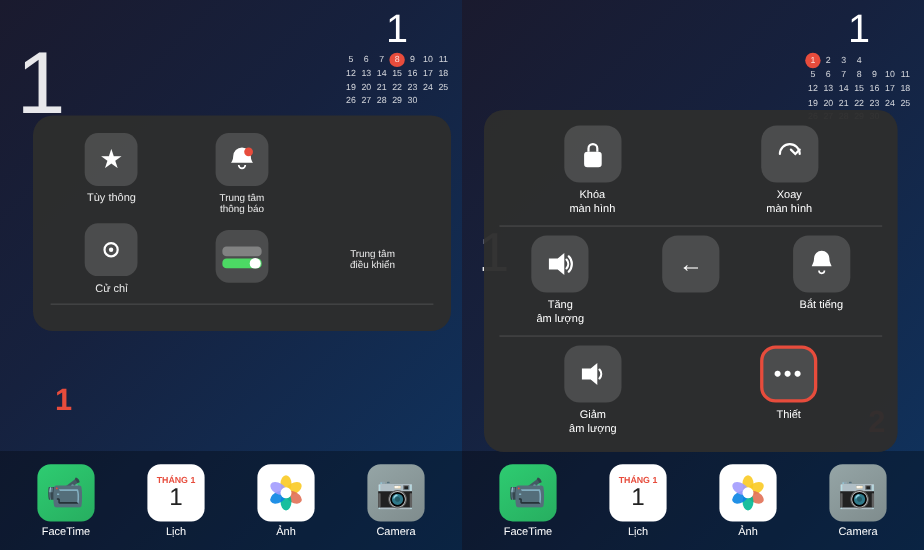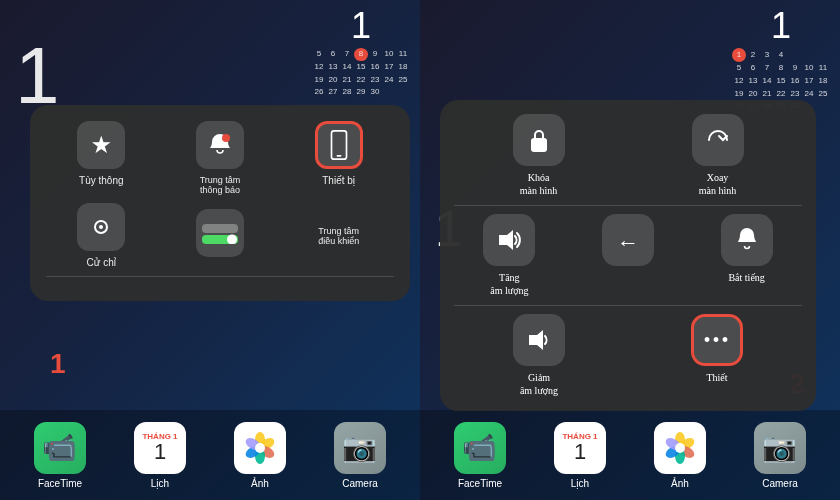--- a/index.html
+++ b/index.html
@@ -142,21 +142,20 @@
     
     .context-menu-right {
       position: absolute;
       top: 100px;
       left: 20px;
       right: 24px;
       background: rgba(45, 45, 45, 0.97);
       border-radius: 18px;
       padding: 14px;
       z-index: 10;
-      font-family: Liberation Serif, serif;
     }
 
     .right-grid {
       display: grid;
       grid-template-columns: 1fr 1fr;
       gap: 10px;
     }
 
     .right-menu-item {
       display: flex;
@@ -254,29 +253,20 @@
         <div class="menu-item-icon">
           <svg width="26" height="26" viewBox="0 0 26 26" fill="white">
             <path d="M13 2a8 8 0 0 0-8 8c0 3.5-1.5 5-2 6h20c-.5-1-2-2.5-2-6a8 8 0 0 0-8-8z"></path>
             <path d="M10 18a3 3 0 0 0 6 0" fill="none" stroke="white" stroke-width="1.5"></path>
             <circle cx="19" cy="6" r="4" fill="#e74c3c"></circle>
           </svg>
         </div>
         <div class="menu-item-label" style="font-size:9px;">Trung tâm<br>thông báo</div>
       </div>
 
-      <div class="menu-item menu-item-highlighted">
-        <div class="menu-item-icon">
-          <svg width="22" height="30" viewBox="0 0 22 36" fill="none">
-            <rect x="2" y="1" width="18" height="34" rx="3" stroke="white" stroke-width="2"></rect>
-            <line x1="9" y1="31" x2="13" y2="31" stroke="white" stroke-width="2" stroke-linecap="round"></line>
-          </svg>
-        </div>
-        <div class="menu-item-label">Thiết bị</div>
-      </div>
     </div>
 
     <div style="display:grid;grid-template-columns:1fr 1fr 1fr;gap:8px;align-items:center;">
 
       <div class="menu-item">
         <div class="menu-item-icon">
           <svg width="28" height="28" viewBox="0 0 28 28" fill="none">
             <circle cx="14" cy="14" r="6" stroke="white" stroke-width="2"></circle>
             <circle cx="14" cy="14" r="2" fill="white"></circle>
           </svg>

